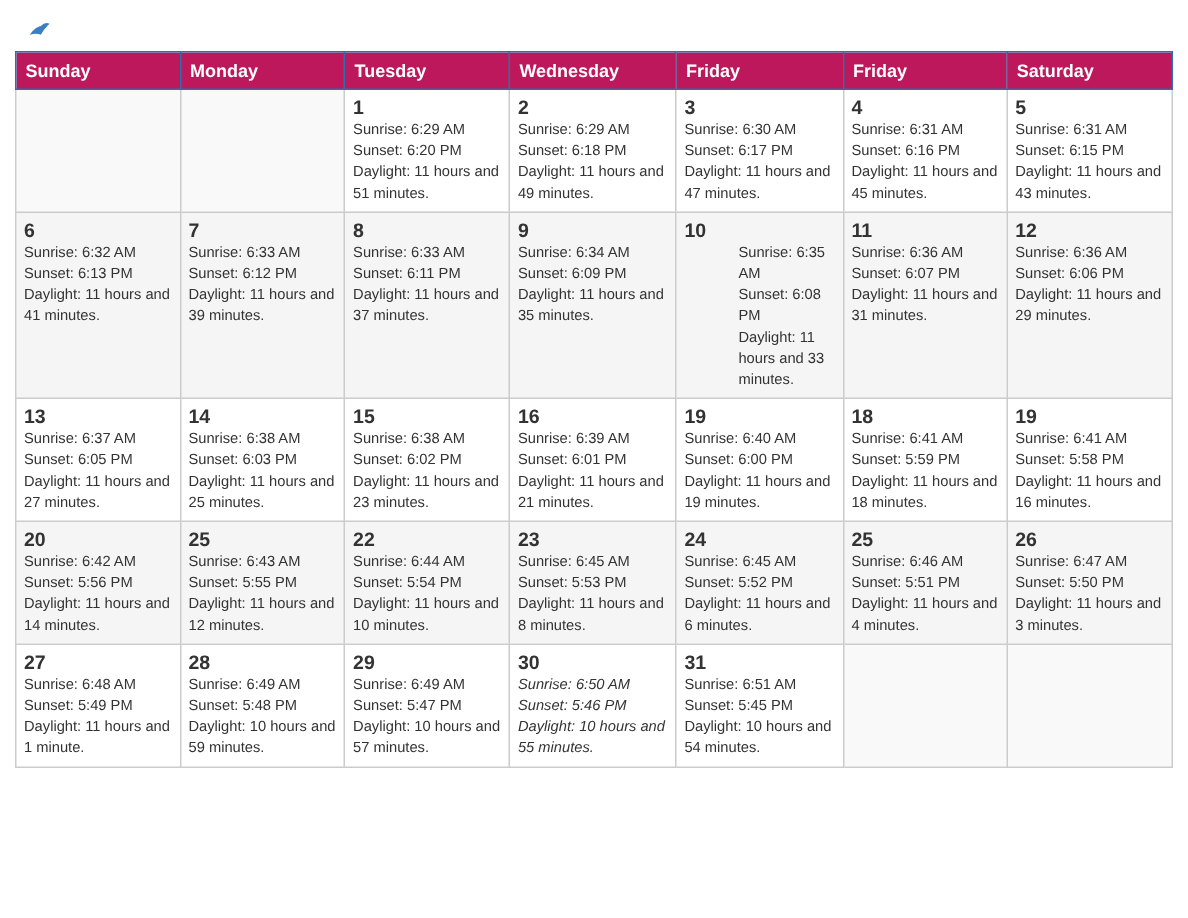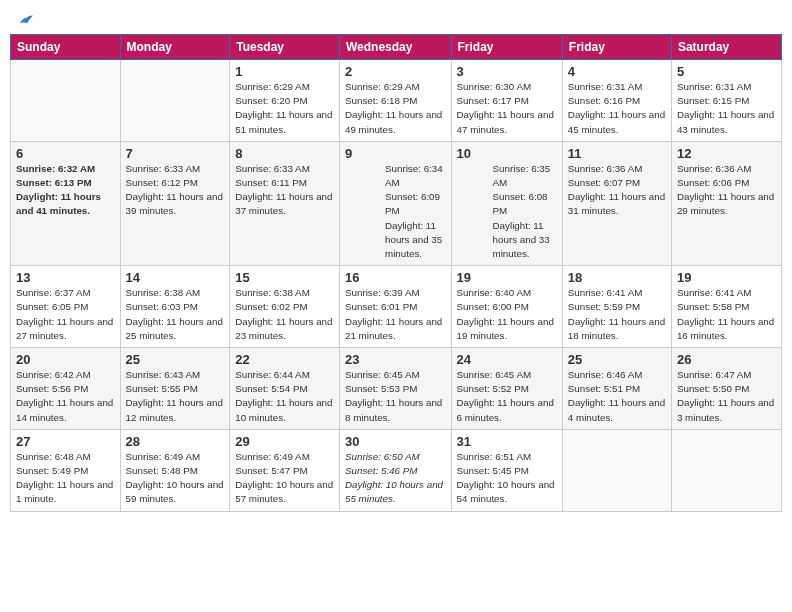--- a/index.html
+++ b/index.html
@@ -153,39 +153,39 @@
         <td>
           <span class="day-num">5</span>
           <div class="day-info" style="white-space: pre-line;">Sunrise: 6:31 AM
 Sunset: 6:15 PM
 Daylight: 11 hours and 43 minutes.</div>
         </td>
       </tr>
       <tr>
         <td>
           <span class="day-num">6</span>
-          <div class="day-info" style="white-space: pre-line; font-weight: bold;">Sunrise: 6:32 AM
+          <div class="day-info" style="white-space: pre-line;">Sunrise: 6:32 AM
 Sunset: 6:13 PM
 Daylight: 11 hours and 41 minutes.</div>
         </td>
         <td>
           <span class="day-num">7</span>
           <div class="day-info" style="white-space: pre-line;">Sunrise: 6:33 AM
 Sunset: 6:12 PM
 Daylight: 11 hours and 39 minutes.</div>
         </td>
         <td>
           <span class="day-num">8</span>
           <div class="day-info" style="white-space: pre-line;">Sunrise: 6:33 AM
 Sunset: 6:11 PM
 Daylight: 11 hours and 37 minutes.</div>
         </td>
         <td>
           <span class="day-num">9</span>
-          <div class="day-info" style="white-space: pre-line; margin-left: 40px;">Sunrise: 6:34 AM
+          <div class="day-info" style="white-space: pre-line;">Sunrise: 6:34 AM
 Sunset: 6:09 PM
 Daylight: 11 hours and 35 minutes.</div>
         </td>
         <td>
           <span class="day-num">10</span>
           <div class="day-info" style="white-space: pre-line; margin-left: 36px;">Sunrise: 6:35 AM
 Sunset: 6:08 PM
 Daylight: 11 hours and 33 minutes.</div>
         </td>
         <td>

